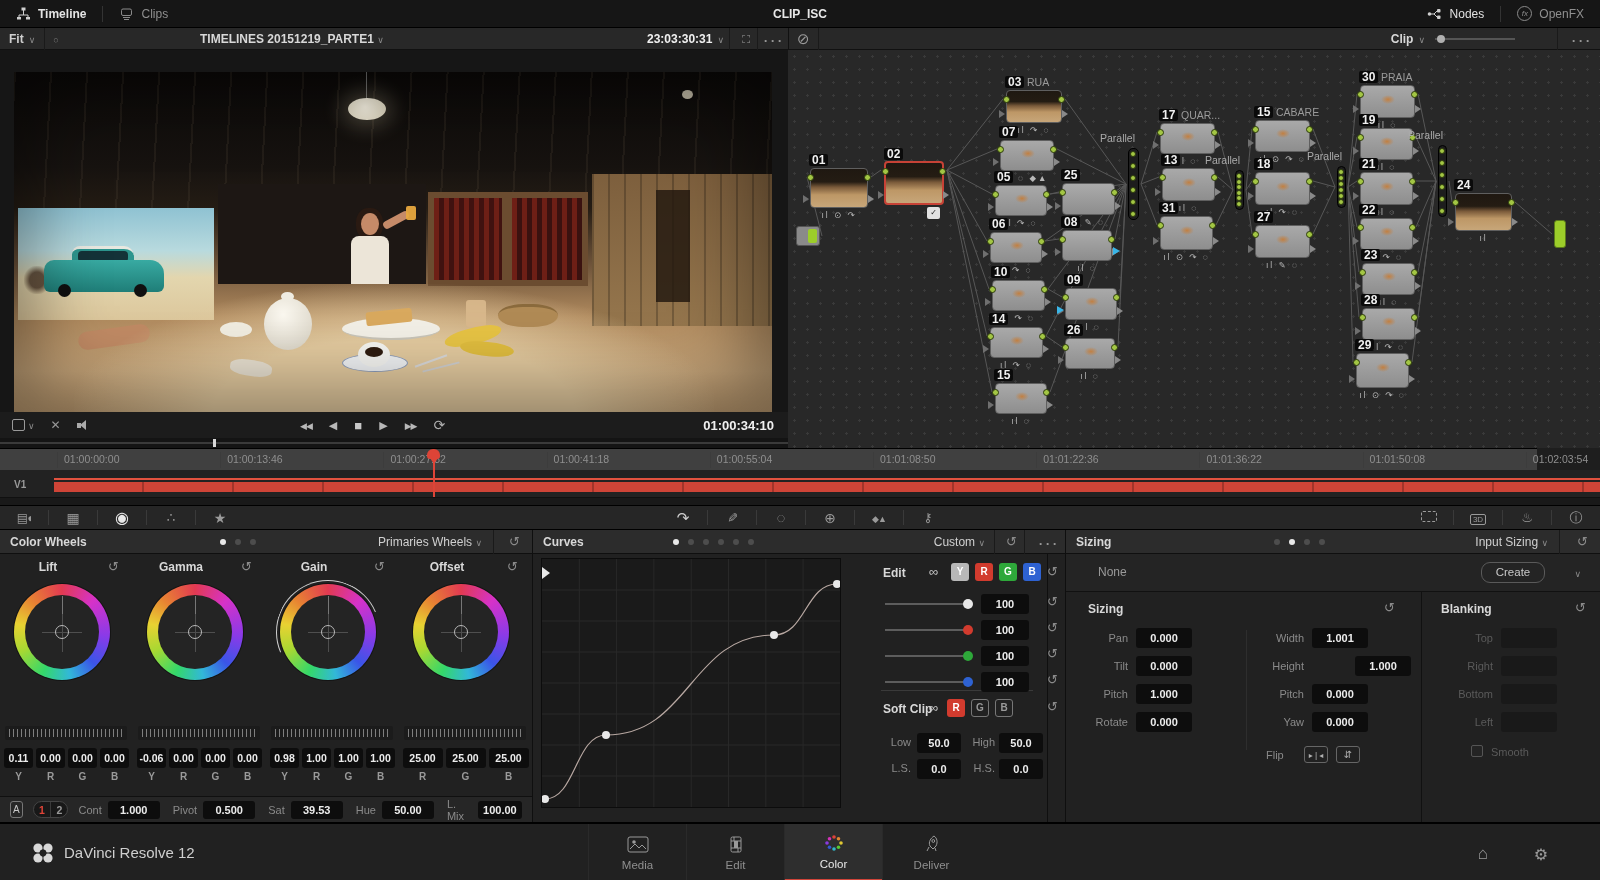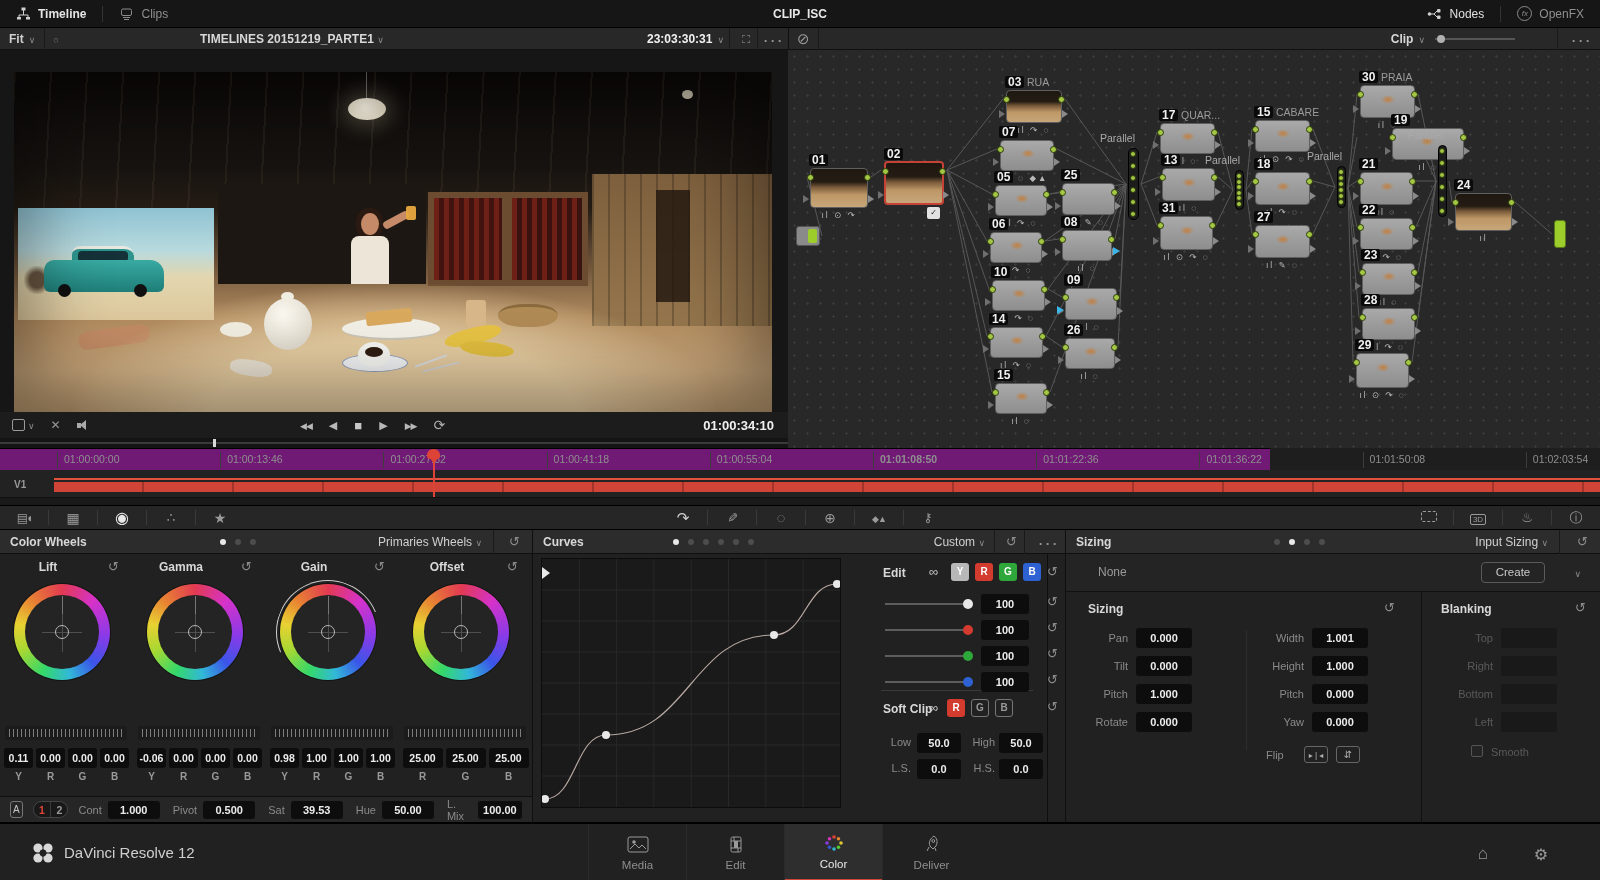--- a/index.html
+++ b/index.html
@@ -81,21 +81,21 @@
   .gdot{position:absolute;width:7px;height:7px;border-radius:50%;background:#a3c644;border:1px solid #2c3a0c;}
   .gtri{position:absolute;width:0;height:0;border-top:4px solid transparent;border-bottom:4px solid transparent;border-left:6px solid #6f6f6f;}
   .gbadge{position:absolute;top:-15px;left:-2px;background:#0a0a0a;color:#f0f0f0;font-size:12px;font-weight:bold;padding:0 3px;border-radius:2px;line-height:12px;}
   .gname{position:absolute;top:-15px;left:20px;color:#9a9a9a;font-size:10.5px;line-height:12px;white-space:nowrap;}
   .gicons{position:absolute;left:-8px;top:100%;margin-top:3px;width:calc(100% + 16px);text-align:center;color:#b8b8b8;font-size:8.5px;letter-spacing:2px;white-space:nowrap;}
   .gcheck{position:absolute;right:2px;top:100%;margin-top:4px;width:13px;height:12px;background:#e2e2e2;border-radius:2px;color:#222;font-size:8px;text-align:center;line-height:12px;}
   .gflag-r{position:absolute;right:-9px;bottom:5px;width:0;height:0;border-top:4px solid transparent;border-bottom:4px solid transparent;border-left:7px solid #3ab6e8;}
   .gflag-l{position:absolute;left:-9px;bottom:5px;width:0;height:0;border-top:4px solid transparent;border-bottom:4px solid transparent;border-left:7px solid #3ab6e8;}
   .pname{position:absolute;top:-17px;right:3px;color:#aaa;font-size:10.5px;white-space:nowrap;}
   
-  .ruler{position:absolute;left:0;top:448px;width:1270px;height:22px;background:#701a75;border-top:1px solid #000;}
+  .ruler{position:absolute;left:0;top:448px;width:1537px;height:22px;background:#404040;border-top:1px solid #000;}
   .tick{position:absolute;top:4px;color:#8f8f8f;font-size:10.5px;white-space:nowrap;}
   .tick::before{content:"";position:absolute;left:-7px;top:-1px;width:1px;height:16px;background:#3c3c3c;}
   .trackrow{position:absolute;left:0;top:470px;width:1600px;height:27px;background:#222;}
   .v1{position:absolute;left:14px;top:9px;color:#9a9a9a;font-size:10px;font-weight:bold;}
   .clipline{position:absolute;left:54px;right:0;top:8px;height:2px;background:#e2523f;}
   .clipbar{position:absolute;left:54px;right:0;top:12px;height:10px;background:repeating-linear-gradient(90deg,#cf4437 0 88px,#a2342a 88px 90px);}
   .gaprow{position:absolute;left:0;top:497px;width:1600px;height:8px;background:#191919;border-top:1px solid #101010;}
   .playhead{position:absolute;top:448px;width:13px;height:49px;z-index:5;}
   .ph-pin{position:absolute;left:0;top:1px;width:13px;height:10px;background:#dd4437;border-radius:6px 6px 3px 3px;}
   .ph-pin::after{content:"";position:absolute;left:2.5px;top:9px;border-left:4px solid transparent;border-right:4px solid transparent;border-top:6px solid #dd4437;}
@@ -141,21 +141,21 @@
   
   .cved{position:absolute;left:8px;top:28px;width:300px;height:250px;background:#1a1a1a;border:1px solid #0c0c0c;}
   .cvmark{position:absolute;left:0;top:8px;width:0;height:0;border-top:6px solid transparent;border-bottom:6px solid transparent;border-left:8px solid #e8e8e8;}
   .chip{width:18px;height:18px;border-radius:3px;color:#fff;font-size:10px;font-weight:bold;text-align:center;line-height:18px;position:absolute;}
   .chip.outline{background:rgba(0,0,0,0);border:1px solid #777;color:#999;line-height:16px;}
   .link::before{content:"∞";color:#c8c8c8;font-size:13px;}
   .sl-track{position:absolute;height:2px;background:#5d5d5d;width:86px;}
   .sl-knob{position:absolute;width:10px;height:10px;border-radius:50%;}
   .rstcol{position:absolute;left:514px;top:24px;bottom:0;width:19px;border-left:1px solid #0f0f0f;}
   
-  .create{position:absolute;width:64px;height:21px;border:1px solid #5a5a5a;border-radius:4px;color:#c8c8c8;font-size:11.5px;text-align:center;line-height:19px;}
+  .create{position:absolute;width:64px;height:21px;border:1px solid #5a5a5a;border-radius:9px;color:#c8c8c8;font-size:11.5px;text-align:center;line-height:19px;}
   .sfield{position:absolute;display:flex;align-items:center;}
   .sfield .lab{width:52px;text-align:right;margin-right:8px;}
   .sfield .vb{width:56px;}
   .emptyb{width:56px;height:20px;background:#191919;border-radius:3px;}
   .flipbtn{width:24px;height:17px;border:1px solid #666;border-radius:3px;text-align:center;line-height:15px;display:inline-block;}
   .checkbox{width:12px;height:12px;border:1px solid #555;border-radius:2px;background:#242424;display:inline-block;}
   
   .appbar{position:absolute;left:0;top:822px;width:1600px;height:58px;background:#212121;border-top:2px solid #000;}
   .tabs{position:absolute;left:588px;top:0;height:58px;display:flex;}
   .tab{width:98px;height:58px;display:flex;flex-direction:column;align-items:center;justify-content:center;gap:4px;color:#8f8f8f;font-size:11.5px;border-left:1px solid #2a2a2a;}
@@ -564,21 +564,21 @@
       </div>
       <div class="gnode spot" data-name="graph-node-30" style="left: 572px; top: 35px; width: 55px; height: 33px;">
         <span class="gdot" data-name="input-port" style="left: -4px; top: 5px;"></span>
         <span class="gdot" data-name="output-port" style="right: -4px; top: 5px;"></span>
         <span class="gtri" data-name="rgb-input-connector" style="left: -8px; bottom: 4px;"></span>
         <span class="gtri" data-name="rgb-output-connector" style="right: -7px; bottom: 4px; border-left-color: rgb(138, 138, 138);"></span>
         <div class="gbadge" data-name="node-number-badge">30</div>
         <div class="gname" data-name="node-name-label">PRAIA</div>
         <div class="gicons" data-name="node-tool-icons">ıl ◌</div>
       </div>
-      <div class="gnode spot" data-name="graph-node-19" style="left: 572px; top: 78px; width: 72px; height: 32px; margin-left: 32px;">
+      <div class="gnode spot" data-name="graph-node-19" style="left: 572px; top: 78px; width: 53px; height: 32px;">
         <span class="gdot" data-name="input-port" style="left: -4px; top: 5px;"></span>
         <span class="gdot" data-name="output-port" style="right: -4px; top: 5px;"></span>
         <span class="gtri" data-name="rgb-input-connector" style="left: -8px; bottom: 4px;"></span>
         <span class="gtri" data-name="rgb-output-connector" style="right: -7px; bottom: 4px; border-left-color: rgb(138, 138, 138);"></span>
         <div class="gbadge" data-name="node-number-badge">19</div>
         <div class="gicons" data-name="node-tool-icons">ıl ◌</div>
       </div>
       <div class="gnode spot" data-name="graph-node-21" style="left: 572px; top: 122px; width: 53px; height: 33px;">
         <span class="gdot" data-name="input-port" style="left: -4px; top: 5px;"></span>
         <span class="gdot" data-name="output-port" style="right: -4px; top: 5px;"></span>
@@ -638,21 +638,21 @@
       </div>
       <div class="gnode output" data-name="graph-node-out" style="left: 766px; top: 170px; width: 12px; height: 28px;"></div>
     </div>
 
   <div class="ruler" id="ruler" data-name="timeline-ruler">
       <span class="tick" data-name="ruler-timecode" style="left: 64px;">01:00:00:00</span>
       <span class="tick" data-name="ruler-timecode" style="left: 227.2px;">01:00:13:46</span>
       <span class="tick" data-name="ruler-timecode" style="left: 390.4px;">01:00:27:32</span>
       <span class="tick" data-name="ruler-timecode" style="left: 553.6px;">01:00:41:18</span>
       <span class="tick" data-name="ruler-timecode" style="left: 716.8px;">01:00:55:04</span>
-      <span class="tick" data-name="ruler-timecode" style="left: 880px; font-weight: bold;">01:01:08:50</span>
+      <span class="tick" data-name="ruler-timecode" style="left: 880px;">01:01:08:50</span>
       <span class="tick" data-name="ruler-timecode" style="left: 1043.2px;">01:01:22:36</span>
       <span class="tick" data-name="ruler-timecode" style="left: 1206.4px;">01:01:36:22</span>
       <span class="tick" data-name="ruler-timecode" style="left: 1369.6px;">01:01:50:08</span>
       <span class="tick" data-name="ruler-timecode" style="left: 1532.8px;">01:02:03:54</span>
     </div>
   <div class="trackrow" data-name="timeline-track-row">
     <span class="v1" data-name="track-label">V1</span>
     <div class="clipline" data-name="clip-strip-top"></div>
     <div class="clipbar" data-name="clip-strip"></div>
   </div>
@@ -966,21 +966,21 @@
         <span class="vb" data-name="field-value">1.000</span>
       </div>
       <div class="sfield" data-name="sizing-field-rotate" style="left: 10px; top: 182px;">
         <span class="flabel lab" data-name="field-label">Rotate</span>
         <span class="vb" data-name="field-value">0.000</span>
       </div>
       <div class="sfield" data-name="sizing-field-width" style="left: 186px; top: 98px;">
         <span class="flabel lab" data-name="field-label">Width</span>
         <span class="vb" data-name="field-value">1.001</span>
       </div>
-      <div class="sfield" data-name="sizing-field-height" style="left: 186px; top: 126px;">
+      <div class="sfield" data-name="sizing-field-height" style="left: 186px; top: 126px; gap: 43px;">
         <span class="flabel lab" data-name="field-label">Height</span>
         <span class="vb" data-name="field-value">1.000</span>
       </div>
       <div class="sfield" data-name="sizing-field-pitch" style="left: 186px; top: 154px;">
         <span class="flabel lab" data-name="field-label">Pitch</span>
         <span class="vb" data-name="field-value">0.000</span>
       </div>
       <div class="sfield" data-name="sizing-field-yaw" style="left: 186px; top: 182px;">
         <span class="flabel lab" data-name="field-label">Yaw</span>
         <span class="vb" data-name="field-value">0.000</span>

